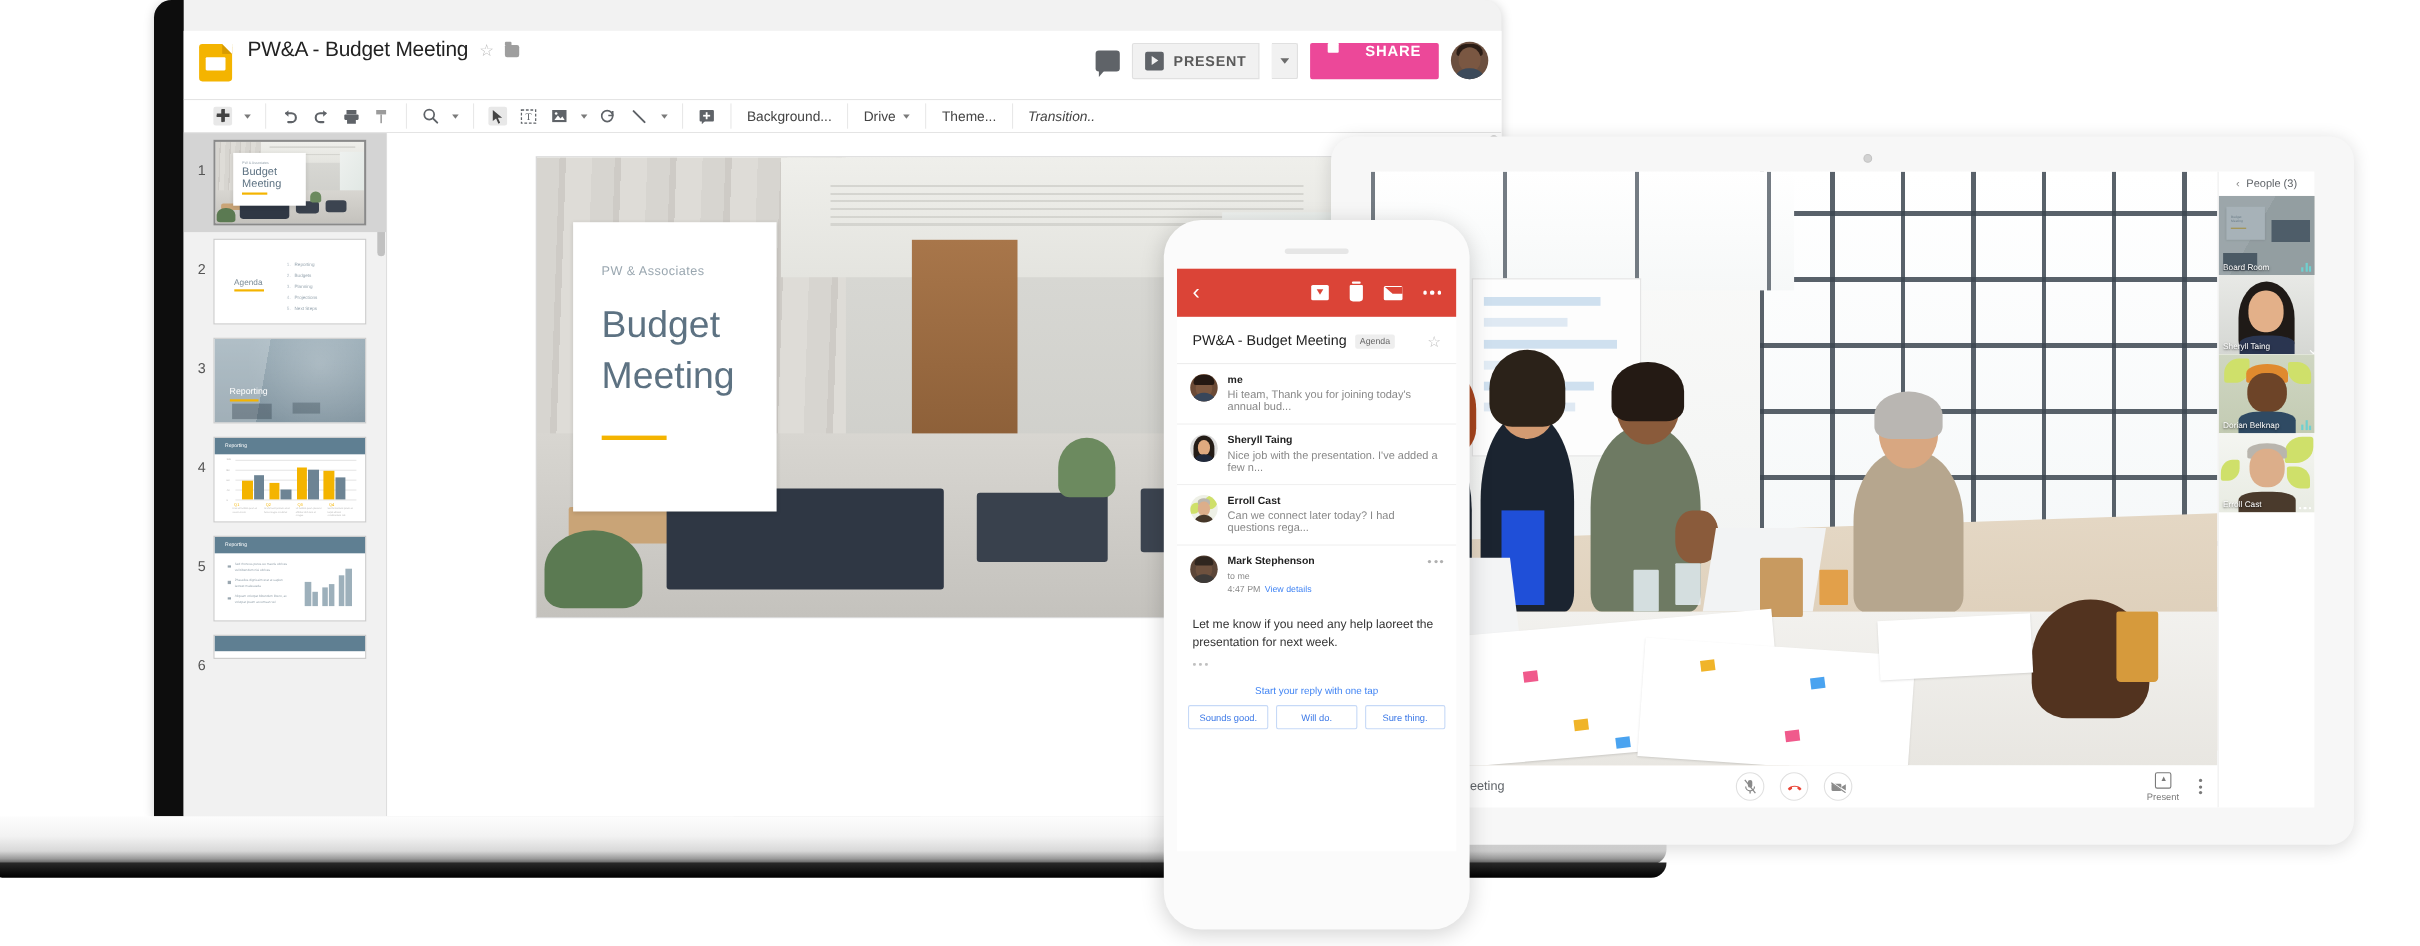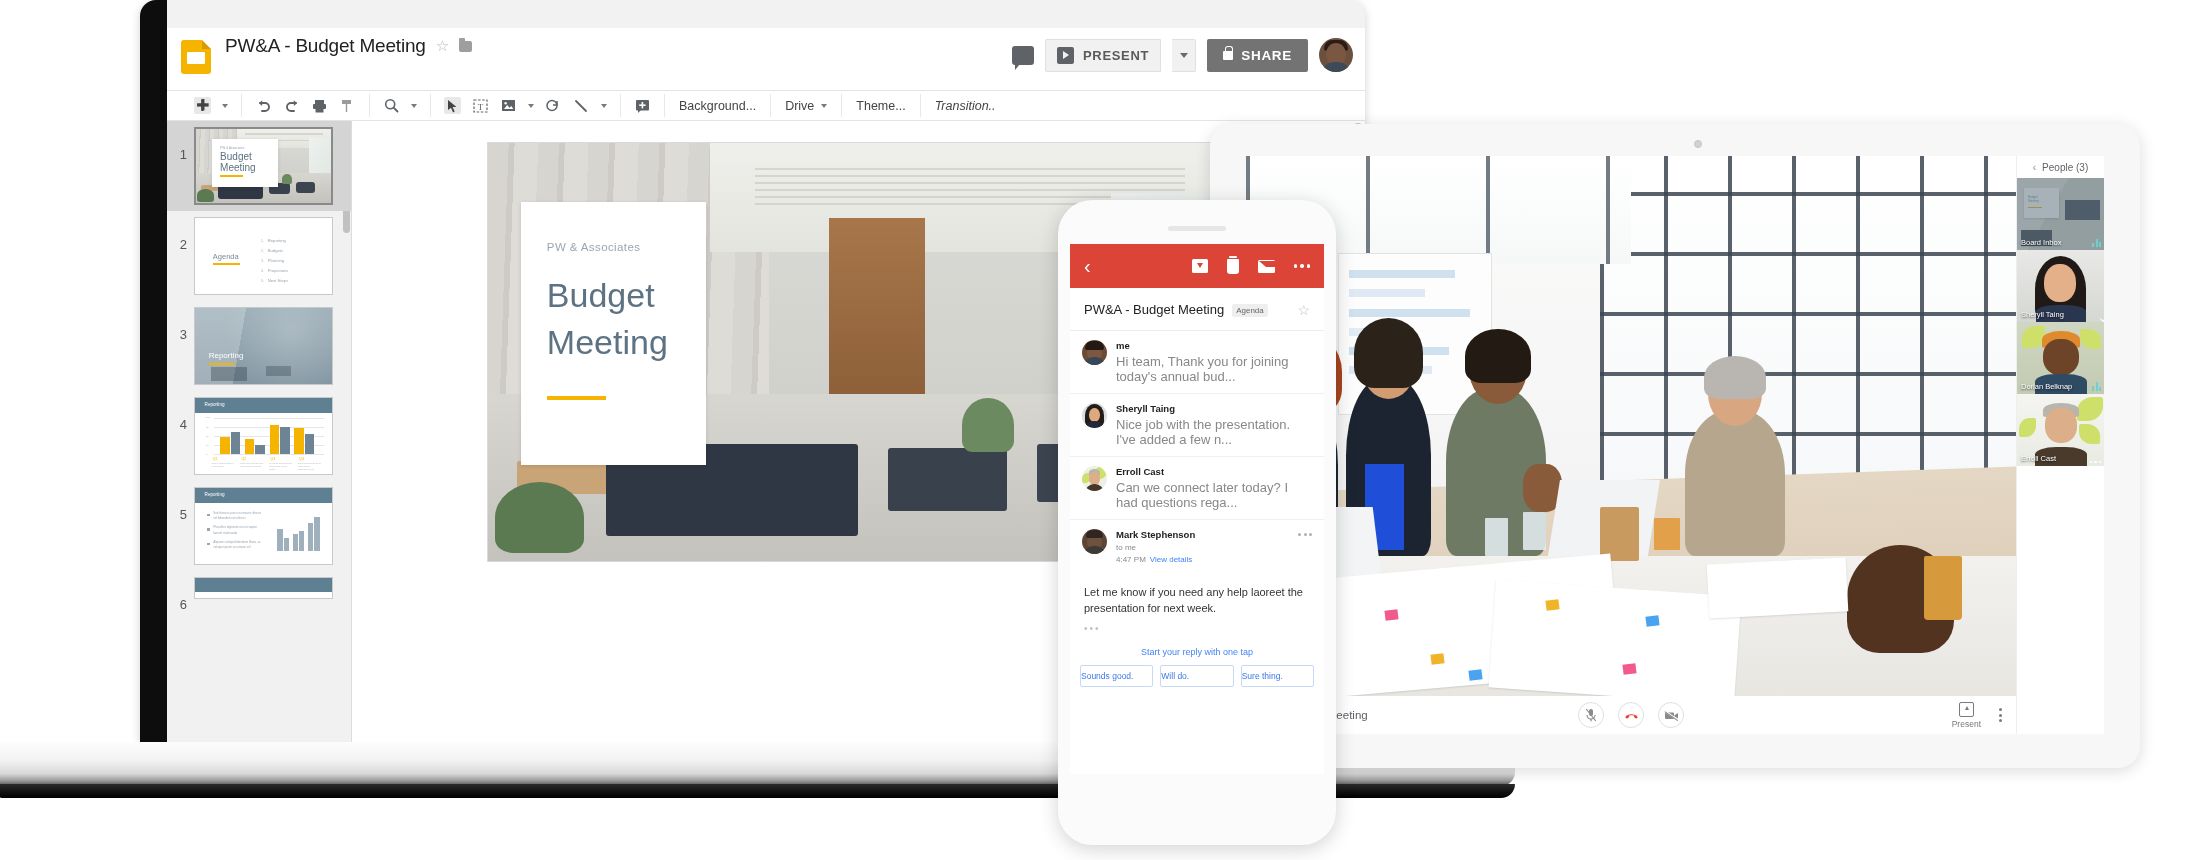--- a/index.html
+++ b/index.html
@@ -66,21 +66,21 @@
   }
   .present-play{width:17px;height:17px;background:#5f6368;border-radius:2px;position:relative;}
   .present-play:after{content:"";position:absolute;left:6px;top:4px;border-width:4.5px 0 4.5px 6px;border-style:solid;border-color:transparent transparent transparent #f1f1f1;}
   .present-txt{font-size:13px;letter-spacing:.7px;color:#5a5a5a;font-weight:bold;}
   .present-caret{
     width:24px;height:33px;background:#f1f1f1;border:1px solid #e0e0e0;border-left:none;
     border-radius:0 2px 2px 0; display:flex;align-items:center;justify-content:center;
   }
   .caret-dn{border-width:5px 4px 0 4px;border-style:solid;border-color:#6b6b6b transparent transparent transparent;}
   .share-btn{
-    display:flex;align-items:center;gap:8px;background:#737373;height:33px;padding:0 16px;
+    display:flex;align-items:flex-start;gap:24px;background:#ec4899;height:33px;padding:0 16px;
     border-radius:2px; color:#fff;font-size:13.5px;font-weight:bold;letter-spacing:.7px;
   }
   .lock-ic{width:10px;height:9px;background:#fff;border-radius:1px;position:relative;}
   .lock-ic:before{content:"";position:absolute;left:2px;top:-5px;width:6px;height:6px;border:1.6px solid #fff;border-bottom:none;border-radius:3px 3px 0 0;}
   .avatar{width:34px;height:34px;border-radius:50%;overflow:hidden;background:#6b4f3f;position:relative;}
   .avatar .face{position:absolute;left:7px;top:5px;width:20px;height:22px;background:#7a5742;border-radius:50% 50% 45% 45%;}
   .avatar .hair{position:absolute;left:5px;top:2px;width:24px;height:11px;background:#2b1d16;border-radius:12px 12px 4px 4px;}
   .avatar .body{position:absolute;left:2px;bottom:-4px;width:30px;height:14px;background:#3c4a5a;border-radius:14px 14px 0 0;}
 
   .toolbar{
@@ -247,31 +247,31 @@
   .ic-dots i{width:3.4px;height:3.4px;border-radius:50%;background:#fff;display:block;}
 
   .gm-subject{padding:14px 14px 12px;display:flex;align-items:flex-start;gap:8px;border-bottom:1px solid #ededed;}
   .gm-subj-txt{font-size:13px;color:#222;}
   .gm-chip{font-size:8px;color:#666;background:#eee;border-radius:2px;padding:2px 4px;position:relative;top:2px;}
   .gm-star{margin-left:auto;font-size:14px;color:#bdbdbd;}
 
   .gm-row{display:flex;gap:9px;padding:9px 12px;border-bottom:1px solid #f0f0f0;align-items:flex-start;}
   .gm-av{width:25px;height:25px;border-radius:50%;flex:none;overflow:hidden;position:relative;}
   .gm-nm{font-size:9.5px;color:#222;font-weight:bold;}
-  .gm-sn{font-size:13px;color:#888;margin-top:3px;}
+  .gm-sn{font-size:10px;color:#888;margin-top:3px;}
   .gm-meta{font-size:8px;color:#8a8a8a;margin-top:3px;}
   .gm-link{color:#4285F4;margin-left:4px;}
   .gm-rowkebab{margin-left:auto;display:flex;gap:2.5px;padding-top:4px;}
   .gm-rowkebab i{width:3px;height:3px;border-radius:50%;background:#b0b0b0;display:block;}
 
   .gm-body{padding:12px 14px 4px;font-size:11px;color:#333;line-height:1.45;}
   .gm-ellip{padding:2px 14px 10px;color:#c0c0c0;letter-spacing:2px;font-size:10px;}
   .gm-smart-hdr{text-align:center;font-size:9px;color:#4285F4;padding:3px 0 8px;}
   .gm-chips{display:flex;gap:7px;justify-content:center;padding:0 10px 12px;}
-  .gm-chipbtn{flex:1;border:1px solid #c6d9f7;border-radius:2px;text-align:left;font-size:8.5px;color:#3b78e7;padding:5px 0;}
+  .gm-chipbtn{flex:1;border:1px solid #c6d9f7;border-radius:2px;text-align:center;font-size:8.5px;color:#3b78e7;padding:5px 0;}
   .gm-actions{border-top:1px solid #ededed;display:flex;padding:10px 0 8px;}
   .gm-act{flex:1;text-align:center;}
   .gm-act .ai{font-size:15px;color:#5f6368;line-height:1;}
   .gm-act .al{font-size:9px;color:#6b6b6b;margin-top:6px;}
 </style>
 </head>
 <body>
 
 <div id="stage">
 
@@ -680,21 +680,21 @@
           <div class="pimg" style="background:linear-gradient(#cfcec9,#b9b8b3);">
             <div style="position:absolute;inset:0;background:linear-gradient(120deg,#e6e5e0 0 40%,#d3d2cd 40% 100%);"></div>
             <div style="position:absolute;left:8%;top:14%;width:40%;height:42%;background:#fff;box-shadow:0 1px 2px rgba(0,0,0,.18);">
               <div style="position:absolute;left:12%;top:22%;font-size:3px;color:#7b8b96;">Budget<br>Meeting</div>
               <div style="position:absolute;left:12%;top:62%;width:40%;height:1.5px;background:#F4B400;"></div>
             </div>
             <div style="position:absolute;left:54%;top:30%;width:40%;height:28%;background:#3a4350;"></div>
             <div style="position:absolute;left:4%;bottom:6%;width:36%;height:22%;background:#343c48;"></div>
             <div style="position:absolute;inset:0;background:rgba(95,115,125,.55);"></div>
           </div>
-          <span class="pp-lbl">Board Inbox</span>
+          <span class="pp-lbl">Board Room</span>
           <span class="pp-ic">
             <span class="eqbars">
                 <i style="height:4px"></i>
                 <i style="height:8px"></i>
                 <i style="height:5px"></i>
               </span>
           </span>
         </div>
 
         <div class="pp-tile">

